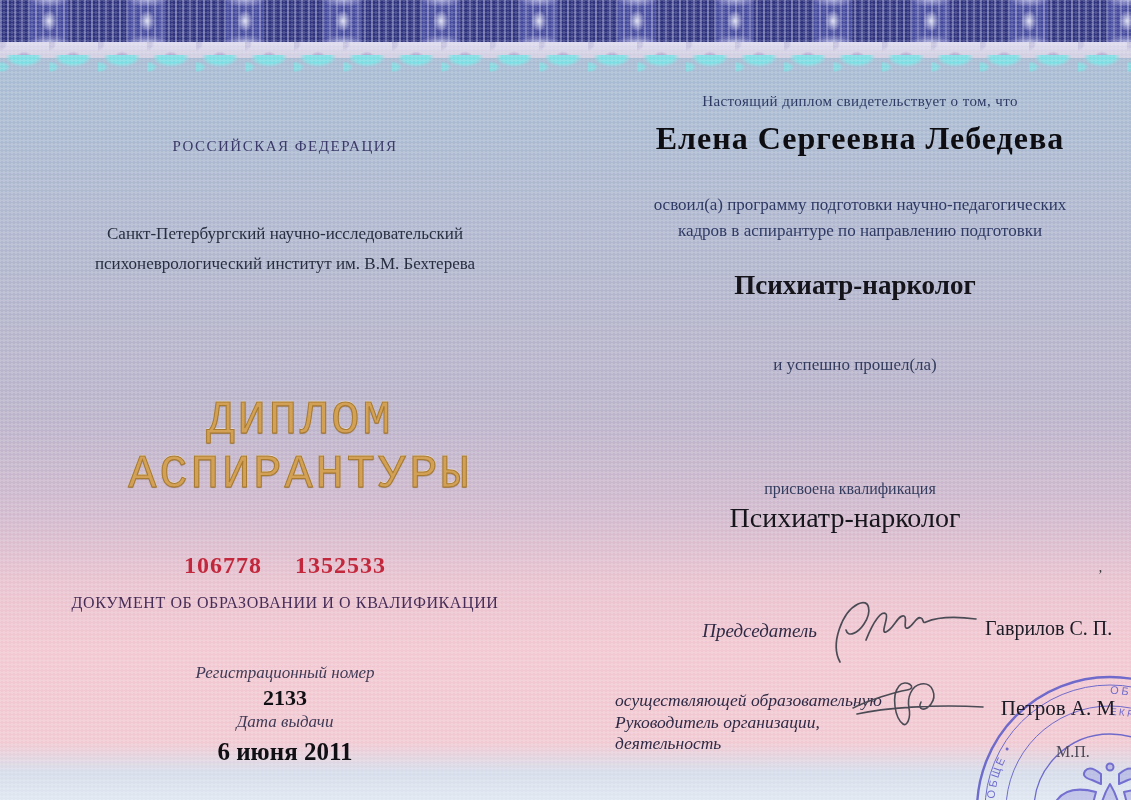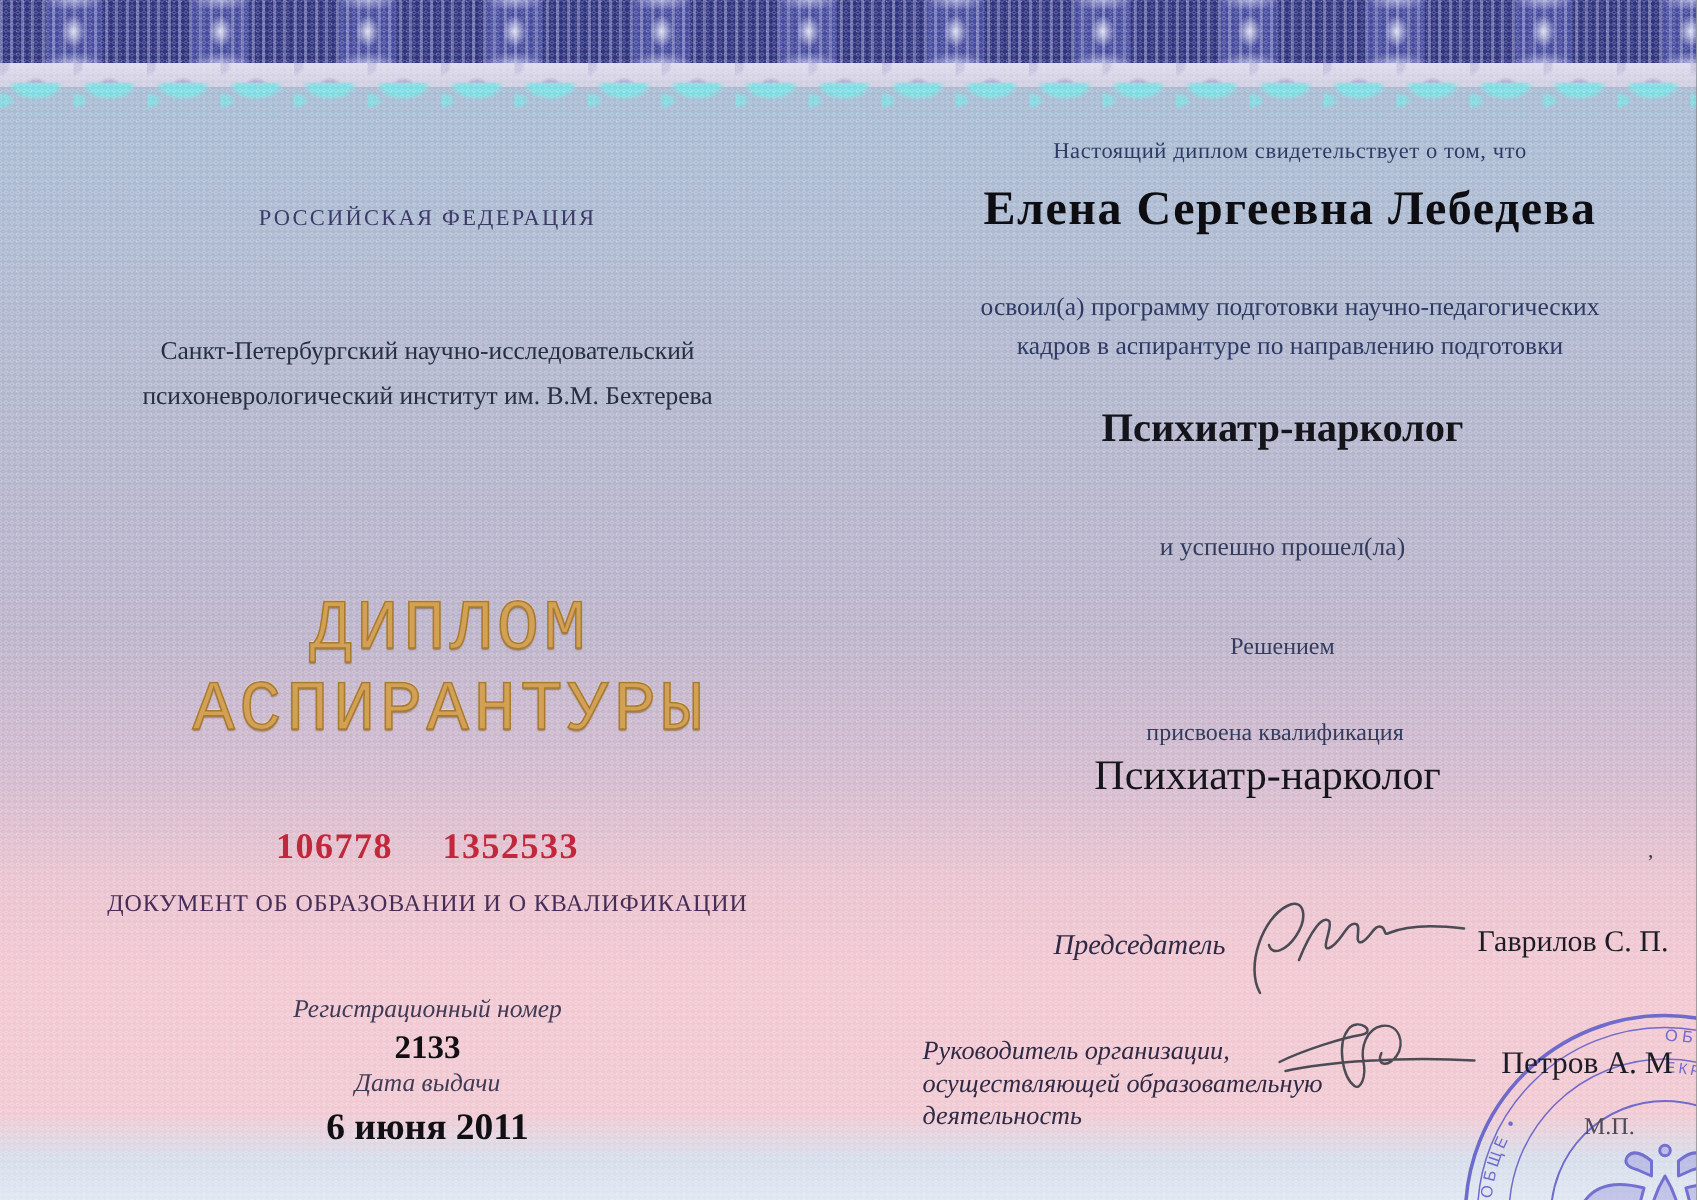--- a/index.html
+++ b/index.html
@@ -118,31 +118,30 @@
   <div class="abs ctr statement">Настоящий диплом свидетельствует о том, что</div>
   <div class="abs ctr name">Елена Сергеевна Лебедева</div>
 
   <div class="abs ctr program">
     <div>освоил(а) программу подготовки научно-педагогических</div>
     <div>кадров в аспирантуре по направлению подготовки</div>
   </div>
 
   <div class="abs ctr spec-bold">Психиатр-нарколог</div>
   <div class="abs ctr passed">и успешно прошел(ла)</div>
-  <div class="abs ctr decision">Решением</div>
   <div class="abs ctr qual-label">присвоена квалификация</div>
   <div class="abs ctr qual">Психиатр-нарколог</div>
   <div class="abs stray">’</div>
 
   <div class="abs chair-label">Председатель</div>
   <div class="abs chair-name">Гаврилов С. П.</div>
 
   <div class="abs head-label">
+    <div>осуществляющей образовательную</div>
     <div>Руководитель организации,</div>
-    <div>осуществляющей образовательную</div>
     <div>деятельность</div>
   </div>
   <div class="abs head-name">Петров А. М</div>
   <div class="abs mp">М.П.</div>
 
   <svg class="sig sig1" width="170" height="80" viewBox="0 0 170 80">
     <path d="M18 76 C8 58 20 26 36 18 C48 12 50 26 42 38 C36 47 26 52 24 44 M44 54 C52 34 60 24 64 28 C67 31 58 48 64 46 C72 43 76 28 82 30 C86 31 80 44 86 42 C92 39 94 30 99 32 C102 33 100 38 104 36 C118 30 138 31 154 33" fill="none" stroke="#4b4b55" stroke-width="1.7" stroke-linecap="round"></path>
   </svg>
 
   <svg class="sig sig2" width="150" height="70" viewBox="0 0 150 70">

